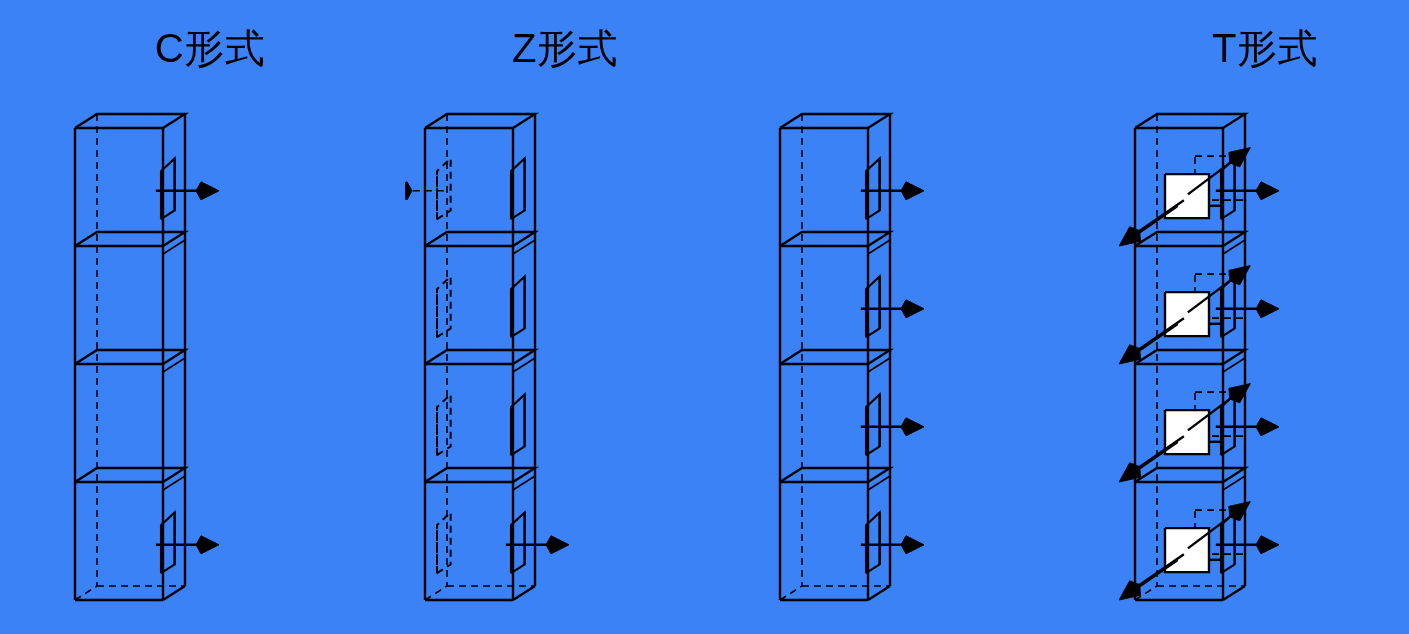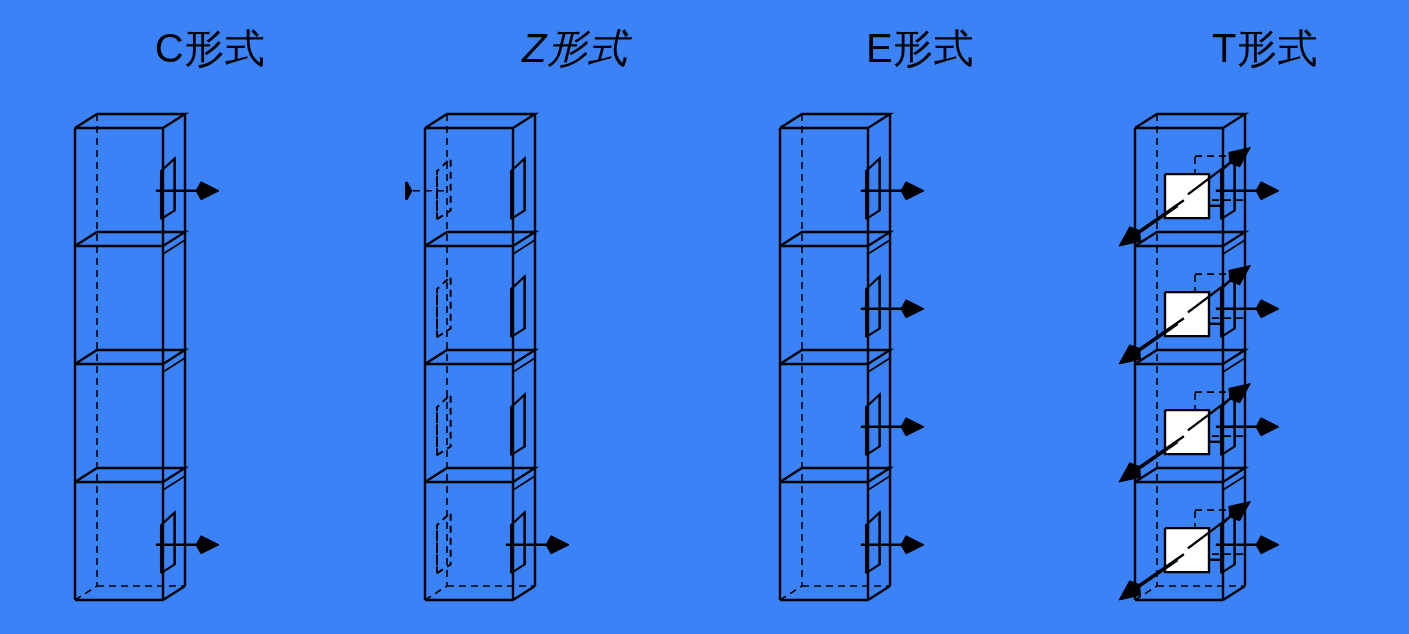--- a/index.html
+++ b/index.html
@@ -36,22 +36,21 @@
     position: absolute;
     top: 100px;
   }
 </style>
 </head>
 <body>
 
 <div id="stage">
 
   <div class="col-label" id="label-0" style="left: 60px;">C形式</div>
-  <div class="col-label" id="label-1" style="left: 425px; font-style: italic;">Z形式</div>
-  <div class="col-label" id="label-2" style="left: 770px;">E形式</div>
+  <div class="col-label" id="label-1" style="left: 415px;">Z形式</div>
   <div class="col-label" id="label-3" style="left: 1115px;">T形式</div>
 
   <div id="svg-host">
       <svg width="250" height="530" viewBox="0 0 250 530" class="diagram-svg" style="left: 55px;">
         <g transform="translate(20,28)">
           <polyline points="0,0 22,-14 110,-14 88,0" fill="none" stroke="#000" stroke-width="2.4" stroke-linejoin="miter"></polyline>
           <line x1="0" y1="0" x2="88" y2="0" stroke="#000" stroke-width="2.4" stroke-linecap="butt"></line>
           <line x1="22" y1="-14" x2="22" y2="458" stroke="#000" stroke-width="1.6" stroke-linecap="butt" stroke-dasharray="7,5"></line>
           <line x1="0" y1="0" x2="0" y2="472" stroke="#000" stroke-width="2.4" stroke-linecap="butt"></line>
           <line x1="88" y1="0" x2="88" y2="472" stroke="#000" stroke-width="2.4" stroke-linecap="butt"></line>

